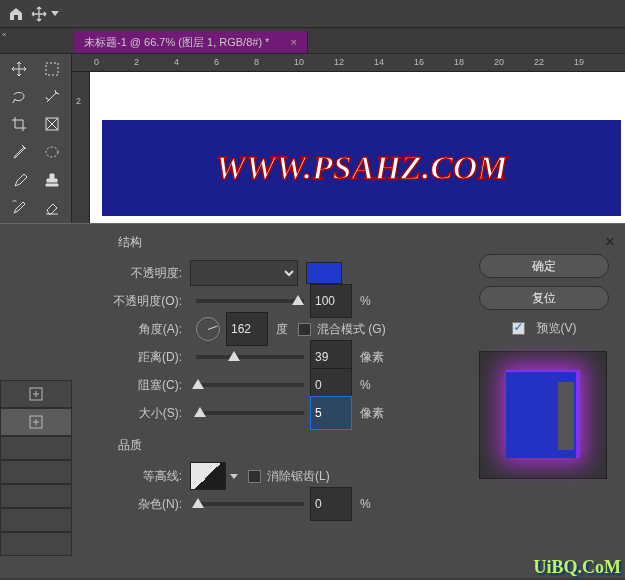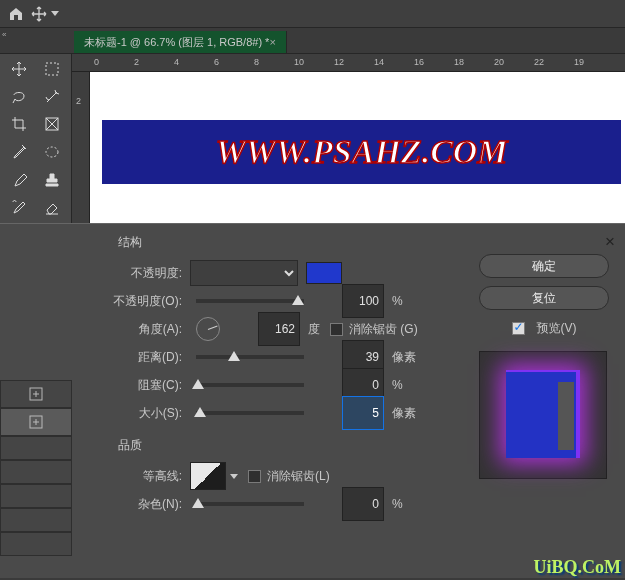--- a/index.html
+++ b/index.html
@@ -3,52 +3,52 @@
 <meta charset="utf-8">
 <style>
 * { margin: 0; padding: 0; box-sizing: border-box; font-family: "Microsoft YaHei", Arial, sans-serif; }
 body { background: #3a3a3a; color: #c8c8c8; font-size: 12px; width: 625px; height: 580px; overflow: hidden; position: relative; }
 
 .topbar { height: 28px; background: #3f3f3f; display: flex; align-items: center; padding: 0 2px; border-bottom: 1px solid #262626; }
 .topbar .toolbtn { width: 28px; height: 22px; display: flex; align-items: center; justify-content: center; border: 1px solid transparent; }
 
 .tabstrip { height: 26px; background: #3a3a3a; display: flex; align-items: flex-end; padding-left: 74px; border-bottom: 1px solid #262626; }
 .closebox { position: absolute; left: 2px; top: 30px; font-size: 8px; color: #aaa; }
-.doctab { height: 22px; background: #14532d; padding: 0 10px; display: flex; align-items: center; gap: 0; font-size: 11px; border-right: 1px solid #262626; }
+.doctab { height: 22px; background: #701a75; padding: 0 10px; display: flex; align-items: center; gap: 21px; font-size: 11px; border-right: 1px solid #262626; }
 .doctab .x { font-size: 11px; color: #aaa; }
 
 .mainarea { position: relative; display: flex; height: 170px; }
 .toolstrip { width: 72px; background: #494949; display: flex; flex-wrap: wrap; padding: 2px; gap: 0; border-right: 1px solid #262626; }
 .toolstrip .tcell { width: 33px; height: 26px; display: flex; align-items: center; justify-content: center; }
 .ruler-h { position: absolute; left: 72px; top: 0; right: 0; height: 18px; background: #3e3e3e; border-bottom: 1px solid #222; font-size: 9px; color: #bbb; overflow: hidden; }
 .ruler-h span { position: absolute; top: 3px; }
 .ruler-v { position: absolute; left: 72px; top: 18px; bottom: 0; width: 18px; background: #3e3e3e; border-right: 1px solid #222; font-size: 9px; color: #bbb; }
 .ruler-v span { position: absolute; left: 4px; }
 .canvas { position: absolute; left: 90px; top: 18px; right: 0; bottom: 0; background: #fff; overflow: hidden; }
 .canvas-inner { position: absolute; left: 0; top: 0; right: 0; bottom: 0; }
-.bluerect { position: absolute; left: 12px; top: 48px; right: 4px; height: 64px; background: #1a1f8d; display: flex; align-items: center; justify-content: center; }
+.bluerect { position: absolute; left: 12px; top: 48px; right: 4px; height: 96px; background: #1a1f8d; display: flex; align-items: center; justify-content: center; }
 .bluerect .ptext { font-family: Georgia, "Times New Roman", serif; font-weight: bold; font-size: 34px; font-style: italic; color: #fff; -webkit-text-stroke: 1.5px #b00000; text-stroke: 1.5px #b00000; }
 
 .dialog { position: absolute; left: 0; top: 223px; right: 0; height: 355px; background: #4a4a4a; border-top: 1px solid #666; }
 .dialog-close { position: absolute; right: 10px; top: 8px; font-size: 17px; color: #222; }
 
 .panels { position: absolute; left: 0; top: 30px; width: 72px; }
 .panels .pitem { height: 28px; border: 1px solid #2e2e2e; background: #454545; display: flex; align-items: center; justify-content: center; margin-bottom: 0; }
 .panels .pitem.sel { background: #5a5a5a; }
 .panels .pitem svg { opacity: 0.85; }
 
 .fx { position: absolute; left: 80px; top: 10px; width: 392px; }
 .fx .title { font-size: 12px; margin: 0 0 6px 26px; color: #ddd; }
 .fx .group { font-size: 12px; margin: 0 0 8px 38px; color: #ccc; }
 
 .row { display: flex; align-items: center; height: 28px; margin-left: 10px; }
 .row .lbl { width: 100px; text-align: right; padding-right: 8px; font-size: 12px; }
 .row .slider { width: 108px; height: 4px; background: #333; position: relative; margin: 0 6px; }
 .row .slider .thumb { position: absolute; top: -4px; width: 0; height: 0; border-left: 6px solid transparent; border-right: 6px solid transparent; border-bottom: 10px solid #ddd; }
-.row .numbox { width: 42px; height: 20px; background: #333; border: 1px solid #222; color: #e0e0e0; text-align: right; padding: 16px 4px; font-size: 12px; margin-left: 32px; }
+.row .numbox { width: 42px; height: 20px; background: #333; border: 1px solid #222; color: #e0e0e0; text-align: left; padding: 16px 4px; font-size: 12px; }
 .row .numbox.hl { border: 1px solid #1473e6; background: #2d4661; color: #fff; }
 .row .unit { margin-left: 8px; font-size: 12px; }
 .row select { width: 108px; height: 24px; background: #3f3f3f; border: 1px solid #2a2a2a; color: #ddd; font-size: 12px; padding: 12px 4px; }
 .swatch { width: 36px; height: 22px; border: 1px solid #222; margin-left: 8px; }
 .dial { width: 24px; height: 24px; border: 1px solid #888; border-radius: 50%; margin: 0 6px; position: relative; }
 .dial::after { content:""; position: absolute; left: 50%; top: 50%; width: 10px; height: 1px; background: #ccc; transform-origin: left center; transform: rotate(-20deg); }
 .chk { width: 13px; height: 13px; background: #2f2f2f; border: 1px solid #7a7a7a; display: inline-block; margin-right: 6px; }
 .chk.on { background: #ddd; position: relative; }
 .chk.on::after { content:"✓"; position:absolute; left:1px; top:-3px; font-size:12px; color:#1473e6;}
 .contour { width: 36px; height: 28px; background: linear-gradient(135deg, #e8e8e8 50%, #1d1d1d 50%); border: 1px solid #222; margin-right: 4px; }
@@ -225,21 +225,21 @@
       <input class="numbox" value="100" style="">
       <div class="unit">%</div>
     </div>
 
     <div class="row">
       <div class="lbl">角度(A):</div>
       <div class="dial"></div>
       <input class="numbox" value="162" style="">
       <div class="unit">度</div>
       <span class="chk" style="margin-left:10px"></span>
-      <span>消除锯齿 (G)</span>
+      <span>混合模式 (G)</span>
     </div>
 
     <div class="row">
       <div class="lbl">距离(D):</div>
       <div class="slider">
           <div class="thumb" style="left:32px"></div>
         </div>
       <input class="numbox" value="39" style="">
       <div class="unit">像素</div>
     </div>

